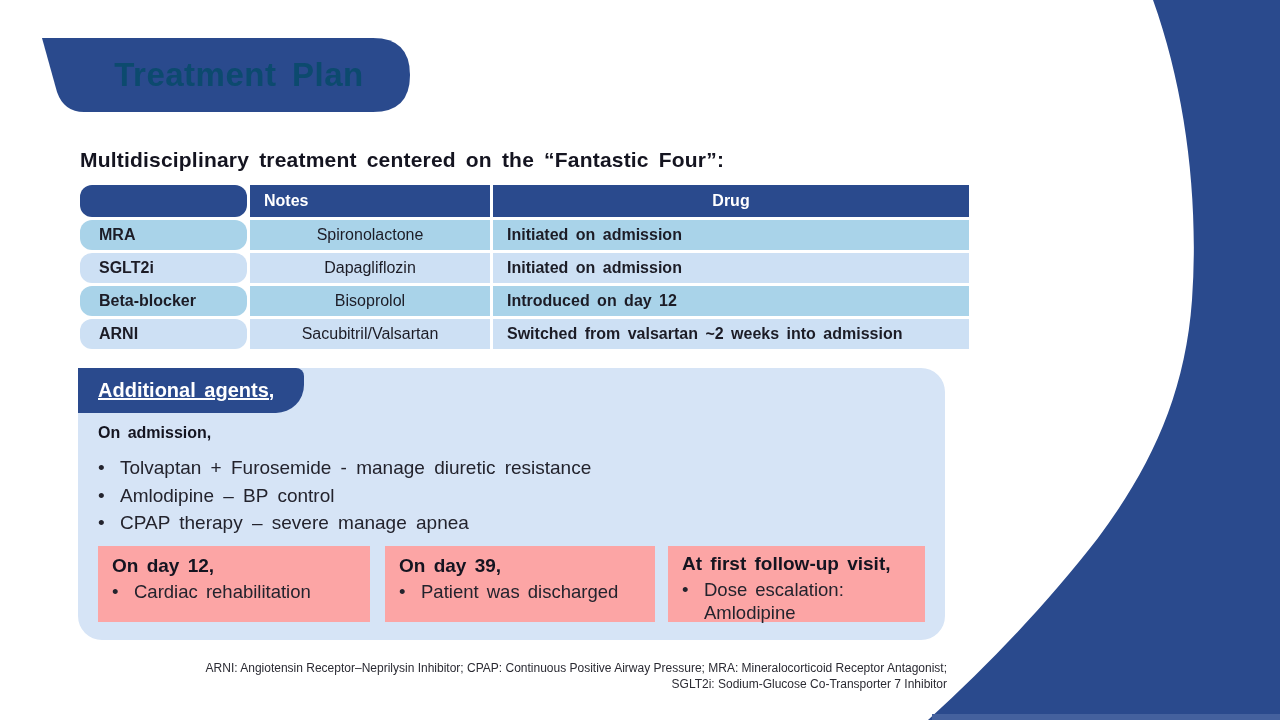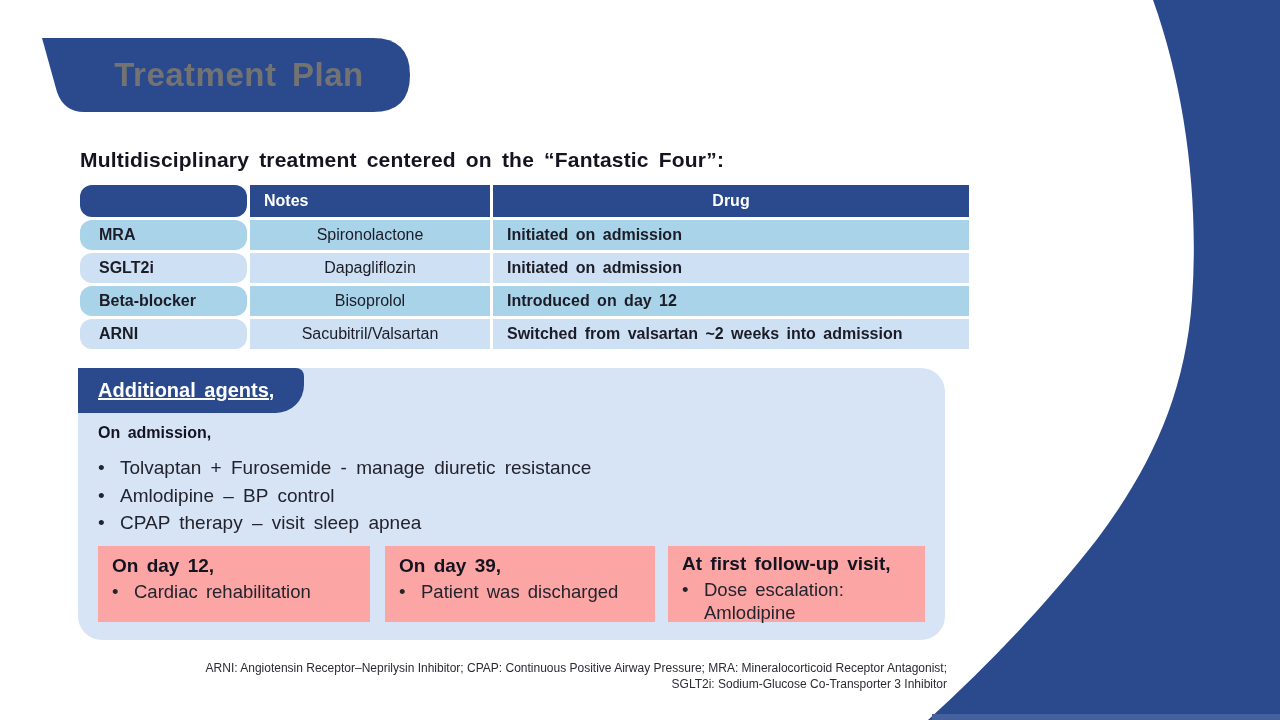--- a/index.html
+++ b/index.html
@@ -11,21 +11,21 @@
   .slide{position:absolute;inset:0;width:1280px;height:720px;}
 
   
   .side-shape{position:absolute;inset:0;pointer-events:none;}
 
   
   .title-badge{position:absolute;left:42px;top:38px;width:368px;height:74px;}
   .title-badge svg{position:absolute;inset:0;}
   .title-badge .label{
     position:absolute;inset:0;display:flex;align-items:center;justify-content:center;
-    padding-left:26px;color:#737373;font-size:33px;font-weight:bold;letter-spacing:.5px;word-spacing:6px;
+    padding-left:26px;color:#0c4a6e;font-size:33px;font-weight:bold;letter-spacing:.5px;word-spacing:6px;
   }
 
   
   .heading{
     position:absolute;left:80px;top:148px;font-size:21px;font-weight:bold;
     color:#141420;word-spacing:4px;letter-spacing:.2px;
   }
 
   
   .tbl{
@@ -128,21 +128,21 @@
       <li>
         <span class="marker">•</span>
         <span>Tolvaptan + Furosemide - manage diuretic resistance</span>
       </li>
       <li>
         <span class="marker">•</span>
         <span>Amlodipine – BP control</span>
       </li>
       <li>
         <span class="marker">•</span>
-        <span>CPAP therapy – visit sleep apnea</span>
+        <span>CPAP therapy – severe manage apnea</span>
       </li>
     </ul>
 
     <div class="mini-box box-1">
       <div class="bx-title">On day 12,</div>
       <div class="bx-line">
         <span class="marker">•</span>
         <span>Cardiac rehabilitation</span>
       </div>
     </div>
@@ -159,16 +159,16 @@
       <div class="bx-title">At first follow-up visit,</div>
       <div class="bx-line">
         <span class="marker">•</span>
         <span>Dose escalation: Amlodipine</span>
       </div>
     </div>
   </div>
 
   <div class="footnote">
     <div>ARNI: Angiotensin Receptor–Neprilysin Inhibitor; CPAP: Continuous Positive Airway Pressure; MRA: Mineralocorticoid Receptor Antagonist;</div>
-    <div>SGLT2i: Sodium-Glucose Co-Transporter 3 Inhibitor</div>
+    <div>SGLT2i: Sodium-Glucose Co-Transporter 7 Inhibitor</div>
   </div>
 
 </div>
 
 </body></html>

